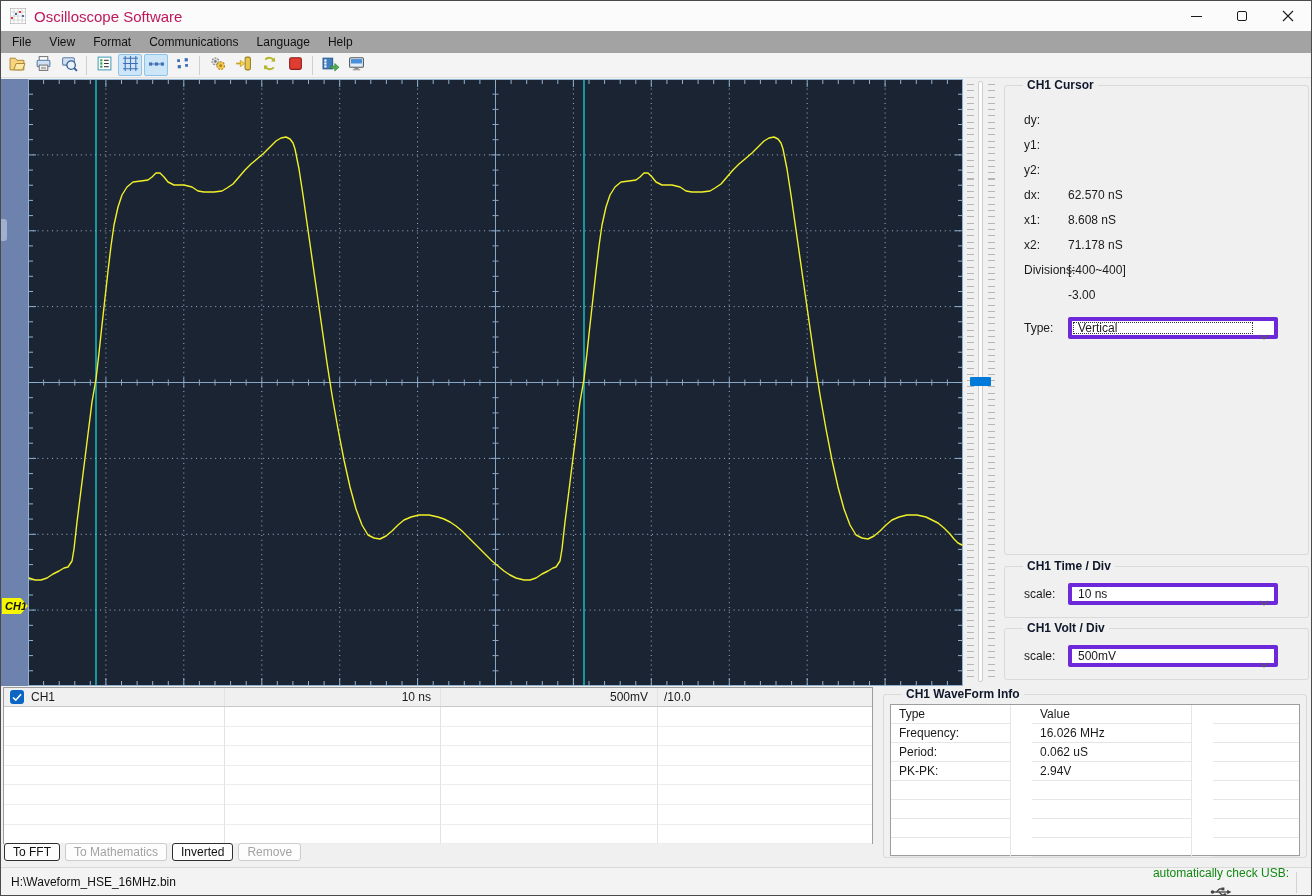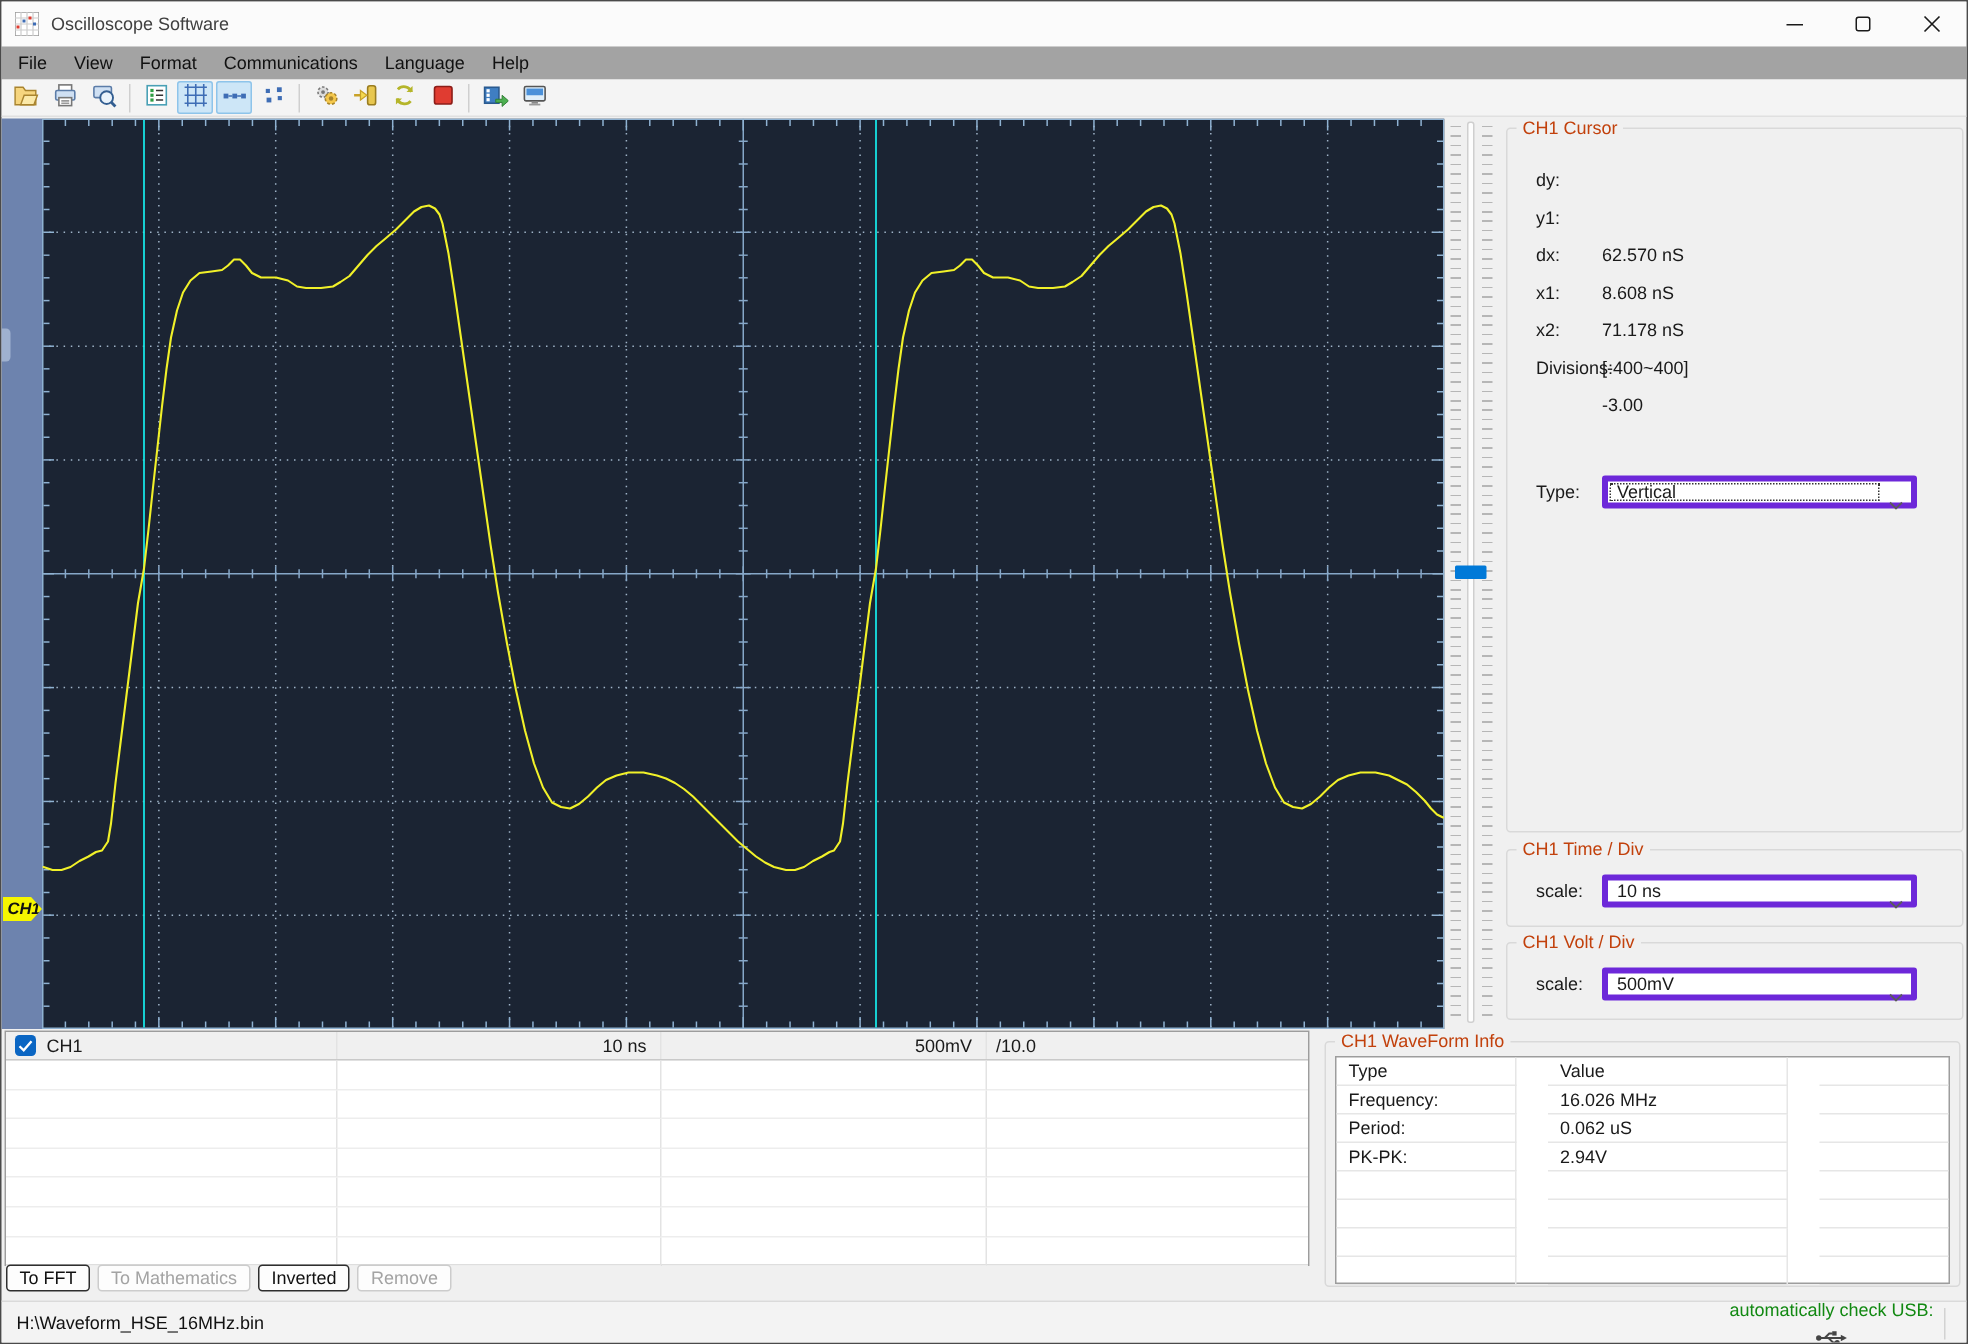--- a/index.html
+++ b/index.html
@@ -3,21 +3,21 @@
 <meta charset="utf-8">
 <style>
   html,body{margin:0;padding:0;background:#cfcfcf;}
   *{box-sizing:border-box;}
   #app{position:relative;width:1312px;height:896px;background:#f0f0f0;
        font-family:"Liberation Sans","DejaVu Sans",sans-serif;font-size:12px;color:#1a1a1a;
        border:1px solid #4a4a4a;overflow:hidden;}
   
   .titlebar{position:absolute;left:0;top:0;width:100%;height:30px;background:#fbfbfb;display:flex;align-items:center;}
   .app-icon{width:16px;height:16px;margin:0 8px 0 9px;}
-  .title-text{font-size:12px;color:#404040;}
+  .title-text{font-size:15px;color:#be185d;}
   .win-controls{position:absolute;right:0;top:0;height:30px;display:flex;}
   .win-btn{width:46px;height:30px;display:flex;align-items:center;justify-content:center;}
   
   .menubar{position:absolute;left:0;top:30px;width:100%;height:22px;background:#a3a3a3;display:flex;align-items:center;padding-left:2px;}
   .menu-item{padding:2px 9px;color:#111;}
   
   .toolbar{position:absolute;left:0;top:52px;width:100%;height:25px;background:#f4f4f4;border-bottom:1px solid #e0e0e0;display:flex;align-items:center;padding-left:3px;}
   .tbtn{width:24px;height:22px;display:flex;align-items:center;justify-content:center;border:1px solid transparent;border-radius:2px;margin:0 1px;background:transparent;padding:0;}
   .tbtn.selected{background:#cde6f7;border-color:#8ec4ea;}
   .tsep{width:1px;height:19px;background:#cfcfcf;margin:0 4px;}
@@ -28,21 +28,21 @@
           font-size:11px;font-style:italic;font-weight:bold;line-height:16px;padding-left:3px;
           clip-path:polygon(0 0,72% 0,100% 50%,72% 100%,0 100%);}
   #plot-wrap{position:absolute;left:27px;top:78px;width:935px;height:607px;}
   
   .vslider{position:absolute;left:963px;top:78px;width:40px;height:607px;}
   .slider-ticks{position:absolute;width:7px;top:5px;height:597px;background:repeating-linear-gradient(to bottom,#b6b6b6 0 1px,transparent 1px 6.3px);}
   .slider-track{position:absolute;left:14px;top:2px;width:5px;height:601px;background:#fdfdfd;border:1px solid #cfcfcf;border-radius:2px;}
   .slider-handle{position:absolute;left:6px;top:298px;width:21px;height:9px;background:#0079d8;border-radius:1px;}
   
   .group{position:absolute;border:1px solid #d9d9d9;border-radius:3px;background:#f0f0f0;}
-  .group-title{position:absolute;top:-8px;left:6px;background:#f0f0f0;padding:0 4px;color:#c2410c;}
+  .group-title{position:absolute;top:-8px;left:18px;background:#f0f0f0;padding:0 4px;color:#0f172a;font-weight:bold;}
   .g-cursor{left:1003px;top:84px;width:305px;height:470px;}
   .g-time{left:1003px;top:565px;width:305px;height:52px;}
   .g-volt{left:1003px;top:627px;width:305px;height:52px;}
   .g-info{left:882px;top:693px;width:424px;height:164px;}
   .cursor-rows{position:absolute;left:0;top:21px;width:100%;}
   .crow{display:flex;height:25px;align-items:center;}
   .crow .lab{width:63px;padding-left:19px;}
   .crow .val{flex:1;}
   .type-row{position:absolute;left:0;top:226px;width:100%;display:flex;align-items:center;height:25px;margin-top:3px;}
   .type-row .lab{width:63px;padding-left:19px;}
@@ -556,20 +556,24 @@
     <div class="cursor-rows" id="cursor-rows">
         <div class="crow">
           <span class="lab">dy:</span>
           <span class="val"></span>
         </div>
         <div class="crow">
           <span class="lab">y1:</span>
           <span class="val"></span>
         </div>
         <div class="crow">
+          <span class="lab">y2:</span>
+          <span class="val"></span>
+        </div>
+        <div class="crow">
           <span class="lab">dx:</span>
           <span class="val">62.570 nS</span>
         </div>
         <div class="crow">
           <span class="lab">x1:</span>
           <span class="val">8.608 nS</span>
         </div>
         <div class="crow">
           <span class="lab">x2:</span>
           <span class="val">71.178 nS</span>

